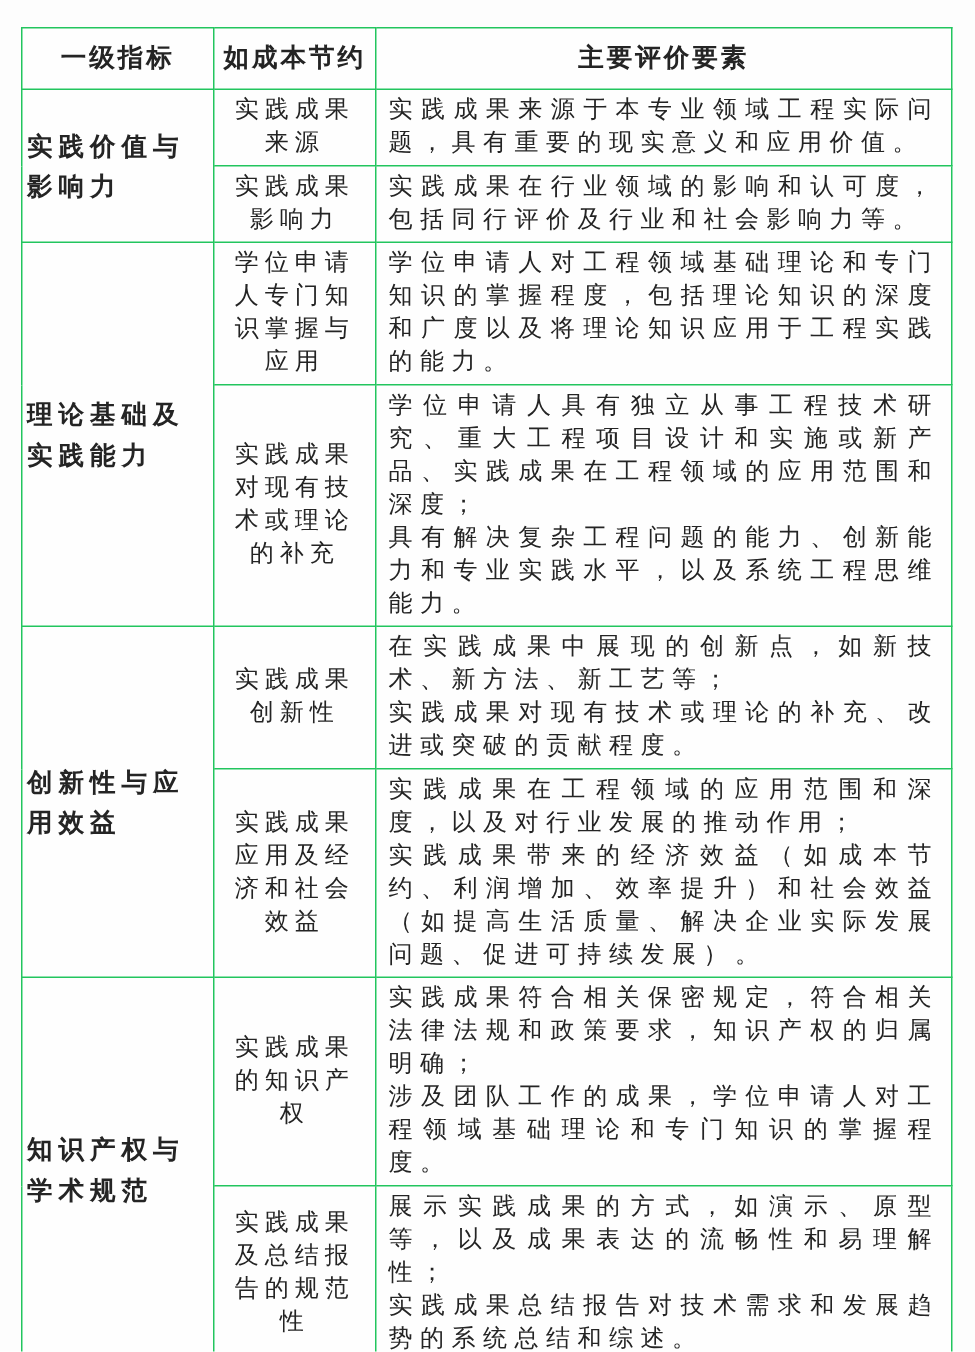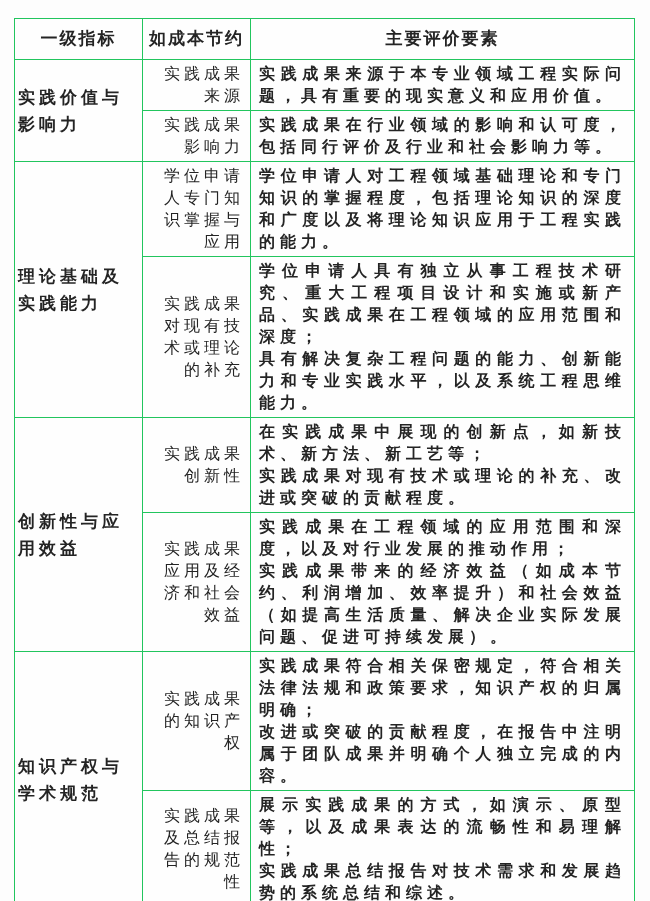--- a/index.html
+++ b/index.html
@@ -42,35 +42,34 @@
   td.lv1 {
     font-size: 17px;
     font-weight: bold;
     text-align: left;
     letter-spacing: 4px;
     line-height: 27px;
     padding: 2px 3px;
   }
   td.lv2 {
     font-size: 16px;
-    text-align: right;
+    text-align: center;
     letter-spacing: 4px;
     line-height: 22px;
     padding: 3px 6px;
   }
   td.content {
     font-size: 16px;
     letter-spacing: 5px;
     line-height: 22px;
     padding: 3px 8px;
     text-align: justify;
   }
   td.content .para {
     text-align: justify;
-    font-weight: bold;
   }
 </style>
 </head>
 <body>
 
 <div class="sheet">
   <table class="eval-table">
     <colgroup>
       <col class="c1">
       <col class="c2">
@@ -125,21 +124,21 @@
           <td class="content">
             <div class="para">实践成果在工程领域的应用范围和深度，以及对行业发展的推动作用；</div>
             <div class="para">实践成果带来的经济效益（如成本节约、利润增加、效率提升）和社会效益（如提高生活质量、解决企业实际发展问题、促进可持续发展）。</div>
           </td>
         </tr>
         <tr>
           <td class="lv1" rowspan="2">知识产权与学术规范</td>
           <td class="lv2">实践成果的知识产权</td>
           <td class="content">
             <div class="para">实践成果符合相关保密规定，符合相关法律法规和政策要求，知识产权的归属明确；</div>
-            <div class="para">改进或突破的贡献程度，在报告中注明属于团队成果并明确个人独立完成的内容。</div>
+            <div class="para">涉及团队工作的成果，学位申请人对工程领域基础理论和专门知识的掌握程度。</div>
           </td>
         </tr>
         <tr>
           <td class="lv2">实践成果及总结报告的规范性</td>
           <td class="content">
             <div class="para">展示实践成果的方式，如演示、原型等，以及成果表达的流畅性和易理解性；</div>
             <div class="para">实践成果总结报告对技术需求和发展趋势的系统总结和综述。</div>
           </td>
         </tr>
       </tbody>

